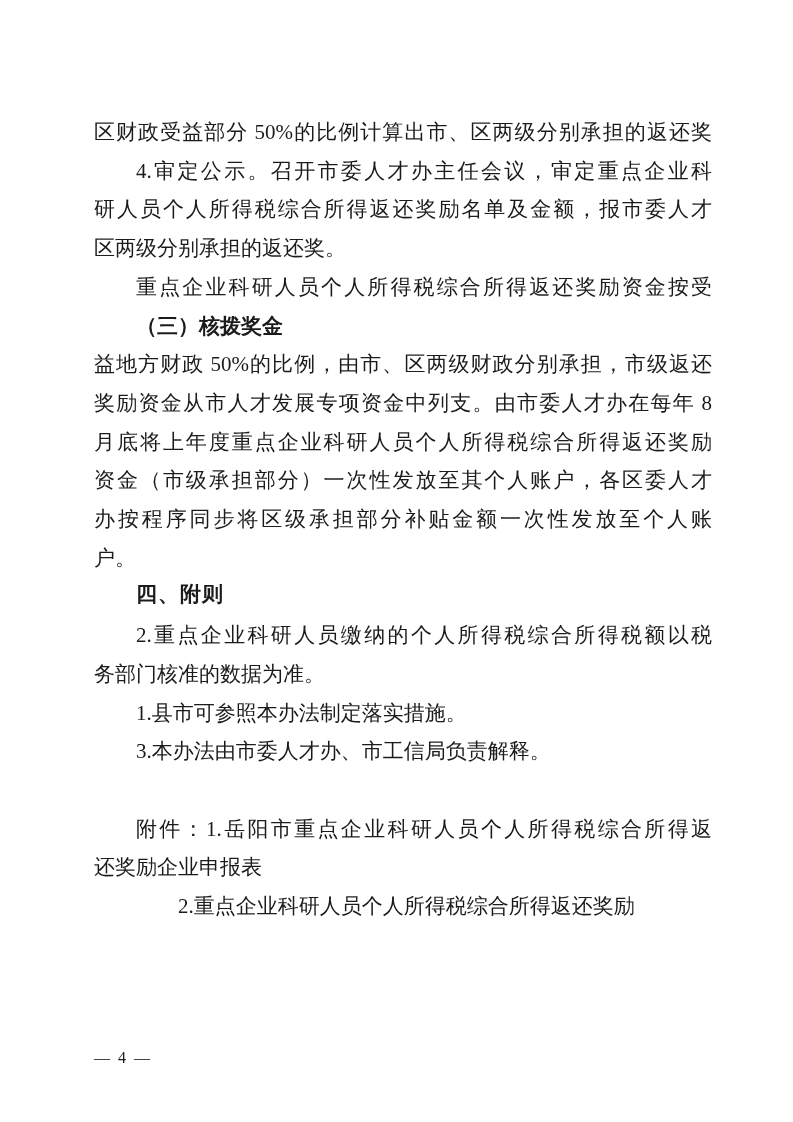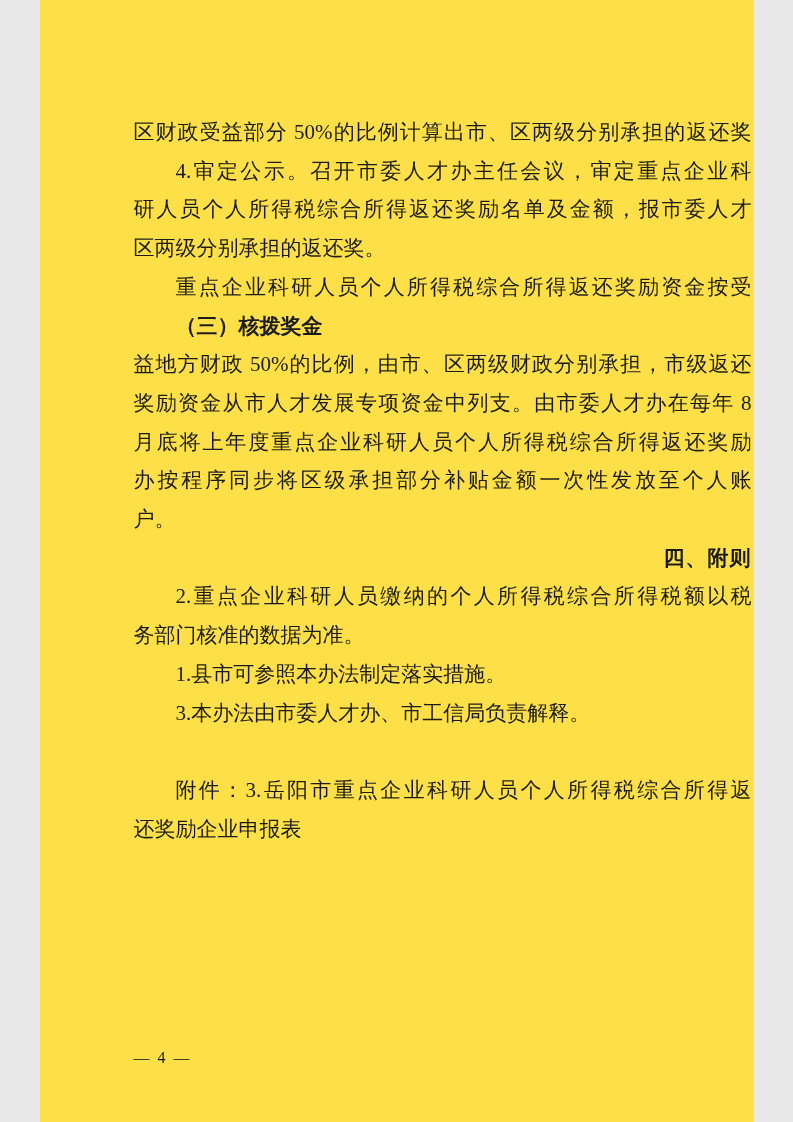--- a/index.html
+++ b/index.html
@@ -2,24 +2,24 @@
 <html><head>
 <meta charset="utf-8">
 <style>
   html, body {
     margin: 0;
     padding: 0;
     background: #e8e8e8;
   }
   .page {
     position: relative;
-    width: 714px;
+    width: 793px;
     height: 1122px;
     margin: 0 auto;
-    background: #fde047;
+    background: #ffffff;
     overflow: hidden;
     font-family: "Liberation Serif", "DejaVu Serif", serif;
     color: #1b1b1b;
   }
   .content {
     position: absolute;
     left: 94px;
     top: 113px;
     width: 618px;
     font-size: 21px;
@@ -36,24 +36,23 @@
     text-align-last: justify;
   }
   .ind  { text-indent: 2em; }
   .ind4 { text-indent: 4em; }
   
   .hd-kai {
     font-weight: bold;
   }
   
   .hd-hei {
-    font-family: Liberation Serif, serif;
+    font-family: Liberation Mono, monospace;
     font-weight: bold;
     letter-spacing: 1px;
-    text-align: right;
   }
   .blank { height: 38.7px; }
   .page-number {
     position: absolute;
     left: 94px;
     top: 1049px;
     font-size: 16px;
     letter-spacing: 2px;
     color: #1b1b1b;
     font-family: "Liberation Serif", "DejaVu Serif", serif;
@@ -66,25 +65,27 @@
   <div class="content">
     <div class="ln j">区财政受益部分 50%的比例计算出市、区两级分别承担的返还奖</div>
     <div class="ln j ind">4.审定公示。召开市委人才办主任会议，审定重点企业科</div>
     <div class="ln j">研人员个人所得税综合所得返还奖励名单及金额，报市委人才</div>
     <div class="ln">区两级分别承担的返还奖。</div>
     <div class="ln j ind">重点企业科研人员个人所得税综合所得返还奖励资金按受</div>
     <div class="ln ind hd-kai">（三）核拨奖金</div>
     <div class="ln j">益地方财政 50%的比例，由市、区两级财政分别承担，市级返还</div>
     <div class="ln j">奖励资金从市人才发展专项资金中列支。由市委人才办在每年 8</div>
     <div class="ln j">月底将上年度重点企业科研人员个人所得税综合所得返还奖励</div>
+    <div class="ln j">资金（市级承担部分）一次性发放至其个人账户，各区委人才</div>
     <div class="ln j">办按程序同步将区级承担部分补贴金额一次性发放至个人账</div>
     <div class="ln">户。</div>
     <div class="ln ind hd-hei">四、附则</div>
     <div class="ln j ind">2.重点企业科研人员缴纳的个人所得税综合所得税额以税</div>
     <div class="ln">务部门核准的数据为准。</div>
     <div class="ln ind">1.县市可参照本办法制定落实措施。</div>
     <div class="ln ind">3.本办法由市委人才办、市工信局负责解释。</div>
     <div class="ln blank"></div>
-    <div class="ln j ind">附件：3.岳阳市重点企业科研人员个人所得税综合所得返</div>
+    <div class="ln j ind">附件：1.岳阳市重点企业科研人员个人所得税综合所得返</div>
     <div class="ln">还奖励企业申报表</div>
+    <div class="ln ind4">2.重点企业科研人员个人所得税综合所得返还奖励</div>
   </div>
   <div class="page-number">— 4 —</div>
 </div>
 
 </body></html>

